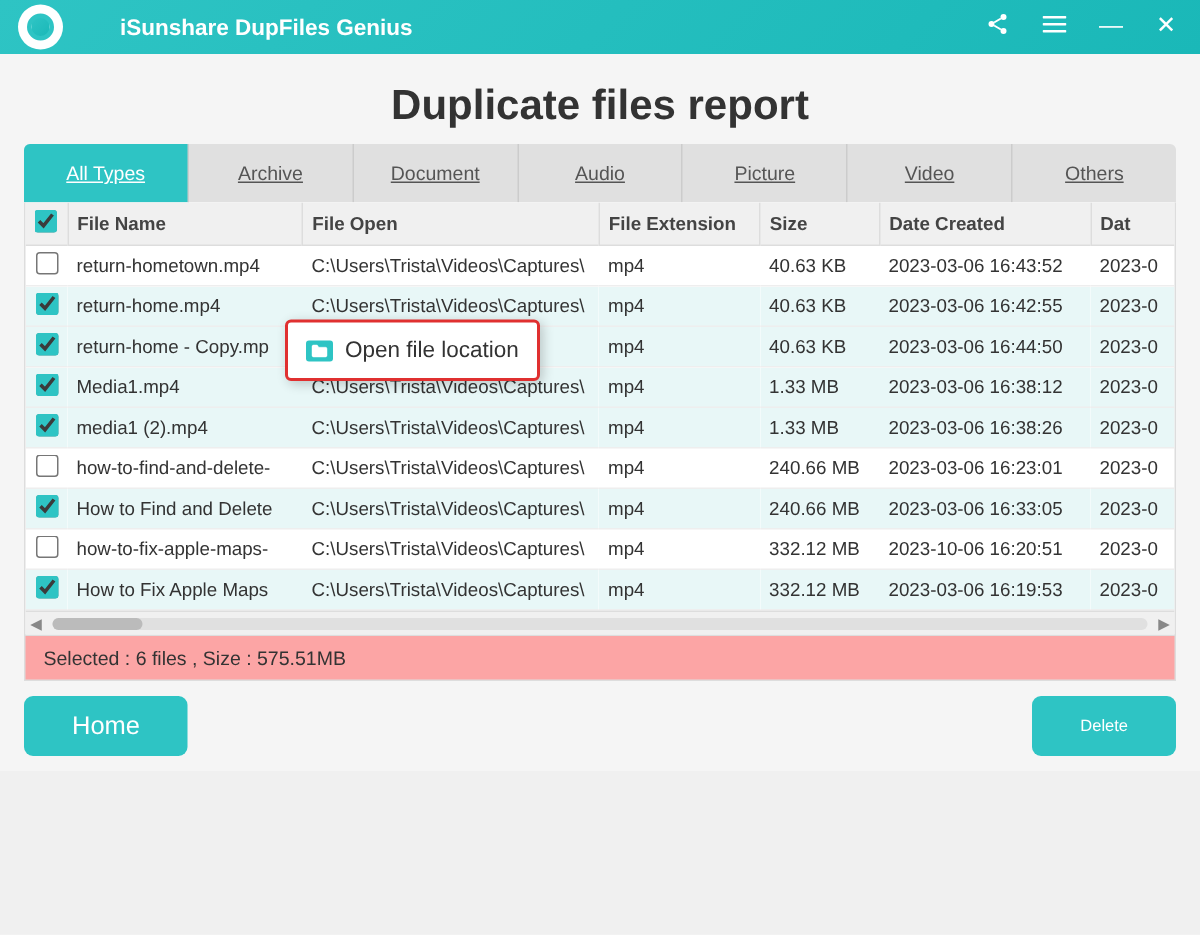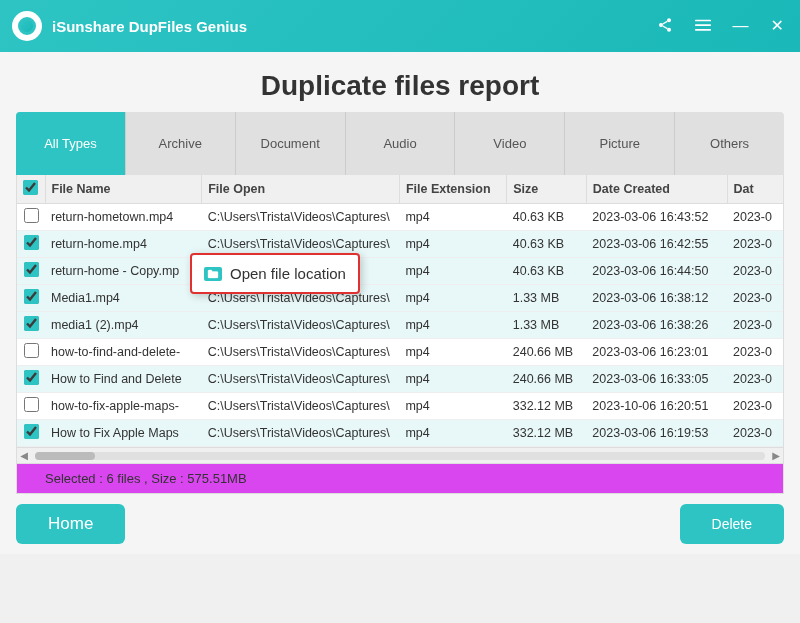--- a/index.html
+++ b/index.html
@@ -1,25 +1,26 @@
 <!DOCTYPE html>
 <html><head>
   <meta charset="utf-8">
   <style>
     * { box-sizing: border-box; margin: 0; padding: 0; }
     body { font-family: 'Segoe UI', Arial, sans-serif; background: #f0f0f0; width: 800px; height: 623px; overflow: hidden; }
 
     
     .titlebar {
       background: linear-gradient(135deg, #2ec4c4 0%, #1ab8b8 100%);
-      height: 52px;
+      height: 36px;
       display: flex;
       align-items: center;
       padding: 0 12px;
       user-select: none;
+      gap: 28px;
     }
     .titlebar-logo {
       width: 30px; height: 30px;
       background: white;
       border-radius: 50%;
       display: flex; align-items: center; justify-content: center;
       margin-right: 10px;
       flex-shrink: 0;
     }
     .titlebar-logo-inner {
@@ -65,27 +66,28 @@
 
     
     .tabs {
       display: flex;
       background: #e0e0e0;
       border-radius: 4px 4px 0 0;
       overflow: hidden;
     }
     .tab {
       flex: 1;
-      padding: 24px 6px;
+      padding: 12px 6px;
       text-align: center;
       font-size: 13px;
       font-weight: 500;
       cursor: pointer;
       color: #555;
       border-right: 1px solid #ccc;
+      text-decoration: underline;
     }
     .tab:last-child { border-right: none; }
     .tab.active {
       background: #2ec4c4;
       color: white;
     }
 
     
     .table-wrapper {
       background: white;
@@ -165,24 +167,24 @@
       border-radius: 4px;
     }
     .scroll-arrow {
       width: 14px; height: 14px;
       display: flex; align-items: center; justify-content: center;
       font-size: 10px; color: #888; cursor: pointer;
     }
 
     
     .statusbar {
-      background: #d946ef;
+      background: #fca5a5;
       border: 1px solid #ddd;
       border-top: none;
-      padding: 7px 28px;
+      padding: 7px 12px;
       font-size: 13px;
       color: #333;
     }
 
     
     .bottom-bar {
       display: flex;
       justify-content: space-between;
       padding: 10px 16px;
       background: #f5f5f5;
@@ -196,21 +198,21 @@
       font-size: 17px;
       font-weight: 500;
       cursor: pointer;
     }
     .btn-delete {
       background: #2ec4c4;
       color: white;
       border: none;
       border-radius: 6px;
       padding: 10px 32px;
-      font-size: 14px;
+      font-size: 11px;
       font-weight: 500;
       cursor: pointer;
     }
 
     
     .context-menu {
       position: absolute;
       top: 78px;
       left: 173px;
       background: white;
@@ -268,22 +270,22 @@
 </div>
 
 <div class="main">
   <div class="page-title">Duplicate files report</div>
 
   <div class="tabs">
     <div class="tab active">All Types</div>
     <div class="tab">Archive</div>
     <div class="tab">Document</div>
     <div class="tab">Audio</div>
+    <div class="tab">Picture</div>
     <div class="tab">Video</div>
-    <div class="tab">Picture</div>
     <div class="tab">Others</div>
   </div>
 
   <div class="table-wrapper" style="position:relative;">
     <div class="table-scroll">
       <table>
         <thead>
           <tr>
             <th class="checkbox-cell">
               <input type="checkbox" class="cb-header" checked="" style="">

